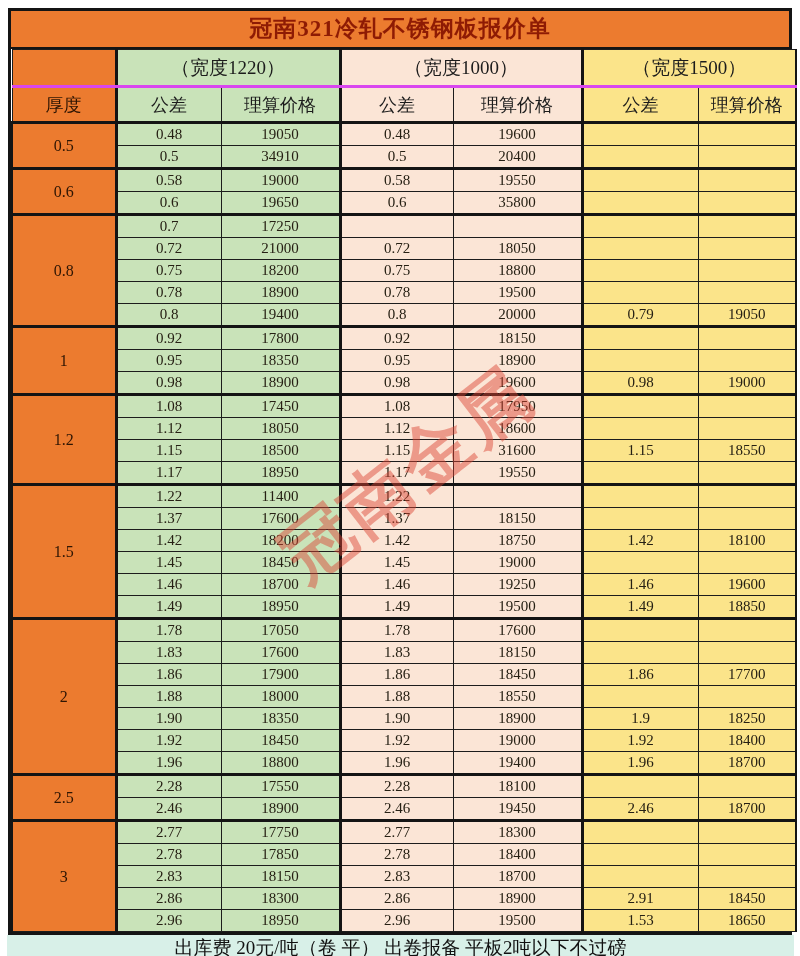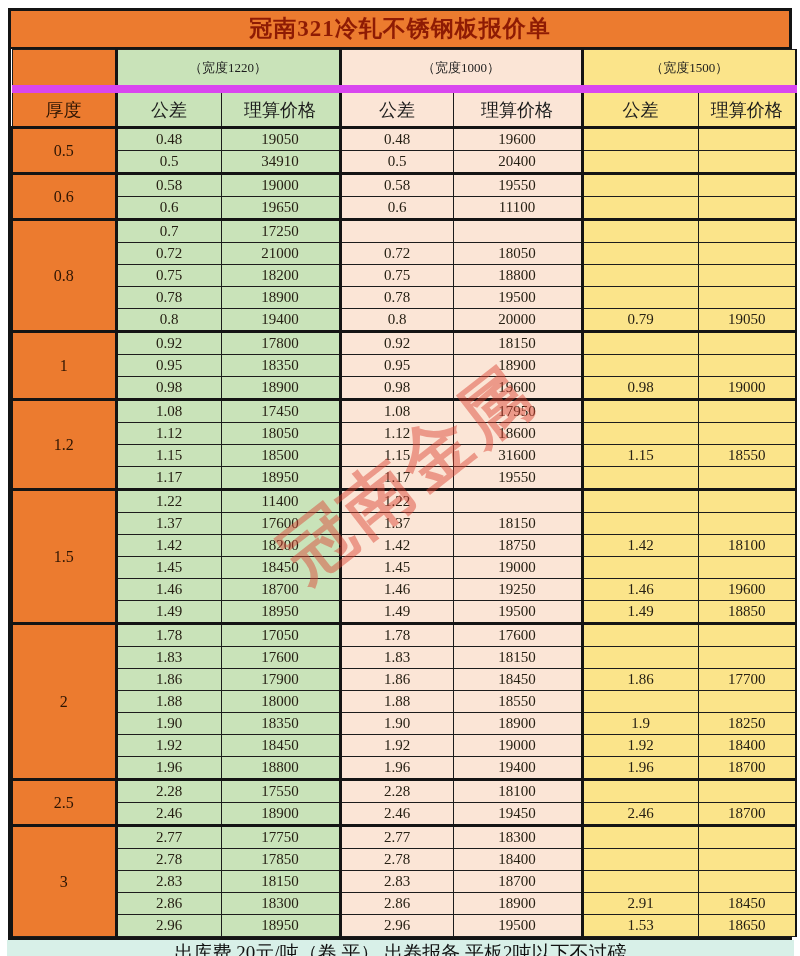--- a/index.html
+++ b/index.html
@@ -35,21 +35,21 @@
 
   th, td {
     border: 1.5px solid #1c1c1c;
     padding: 0; text-align: center; vertical-align: middle;
     font-weight: normal; overflow: hidden; white-space: nowrap;
   }
   
   .sec { border-left: 3px solid #141414; }
   td:last-child, th:last-child { border-right: 2px solid #141414; }
 
-  thead tr.hdr1 th, thead tr.hdr1 td { height: 35px; font-size: 13px; border-bottom: 8px solid #d946ef; }
+  thead tr.hdr1 th, thead tr.hdr1 td { height: 35px; font-size: 19px; border-bottom: 3px solid #d946ef; }
   thead tr.hdr2 th { height: 33px; font-size: 18px; border-bottom: 2.5px solid #141414; }
 
   tbody td { height: 21px; line-height: 21px; font-size: 15px; color: #262014; }
   tbody tr.group-start td { border-top: 3px solid #141414; }
 
   .orange { background: var(--orange); color: #2e1503; text-align: center; }
   .g { background: var(--green); }
   .p { background: var(--pink); }
   .y { background: var(--yellow); }
 
@@ -134,21 +134,21 @@
             <td class="g">19000</td>
             <td class="p sec">0.58</td>
             <td class="p">19550</td>
             <td class="y sec"></td>
             <td class="y"></td>
           </tr>
           <tr>
             <td class="g sec">0.6</td>
             <td class="g">19650</td>
             <td class="p sec">0.6</td>
-            <td class="p">11100</td>
+            <td class="p">35800</td>
             <td class="y sec"></td>
             <td class="y"></td>
           </tr>
           <tr class="group-start">
             <td class="thickcell" rowspan="5">0.8</td>
             <td class="g sec">0.7</td>
             <td class="g">17250</td>
             <td class="p sec"></td>
             <td class="p"></td>
             <td class="y sec"></td>

